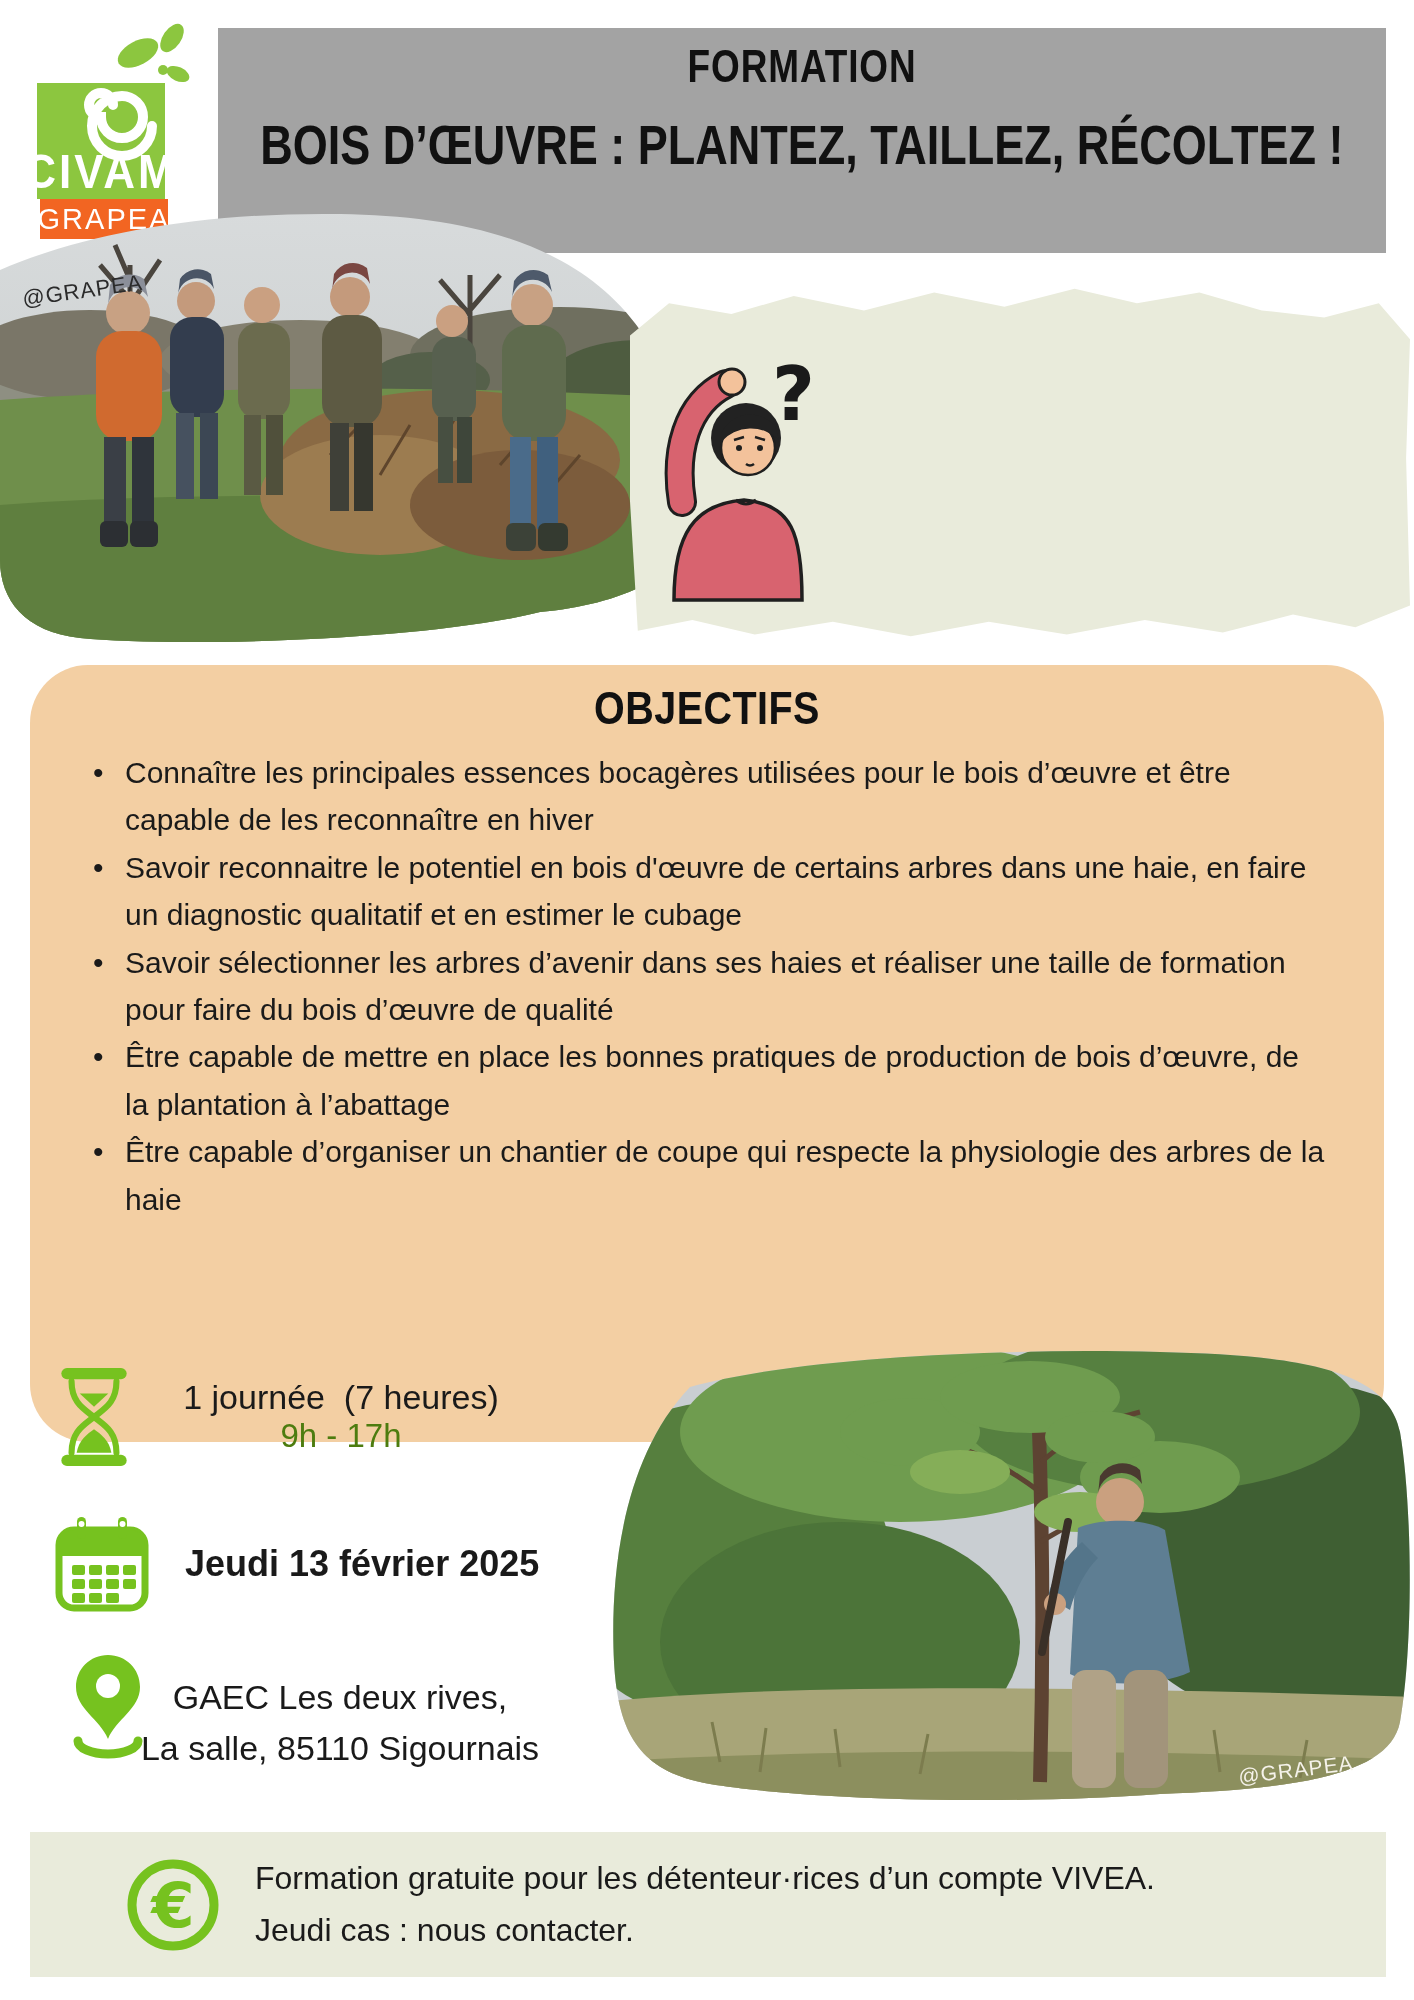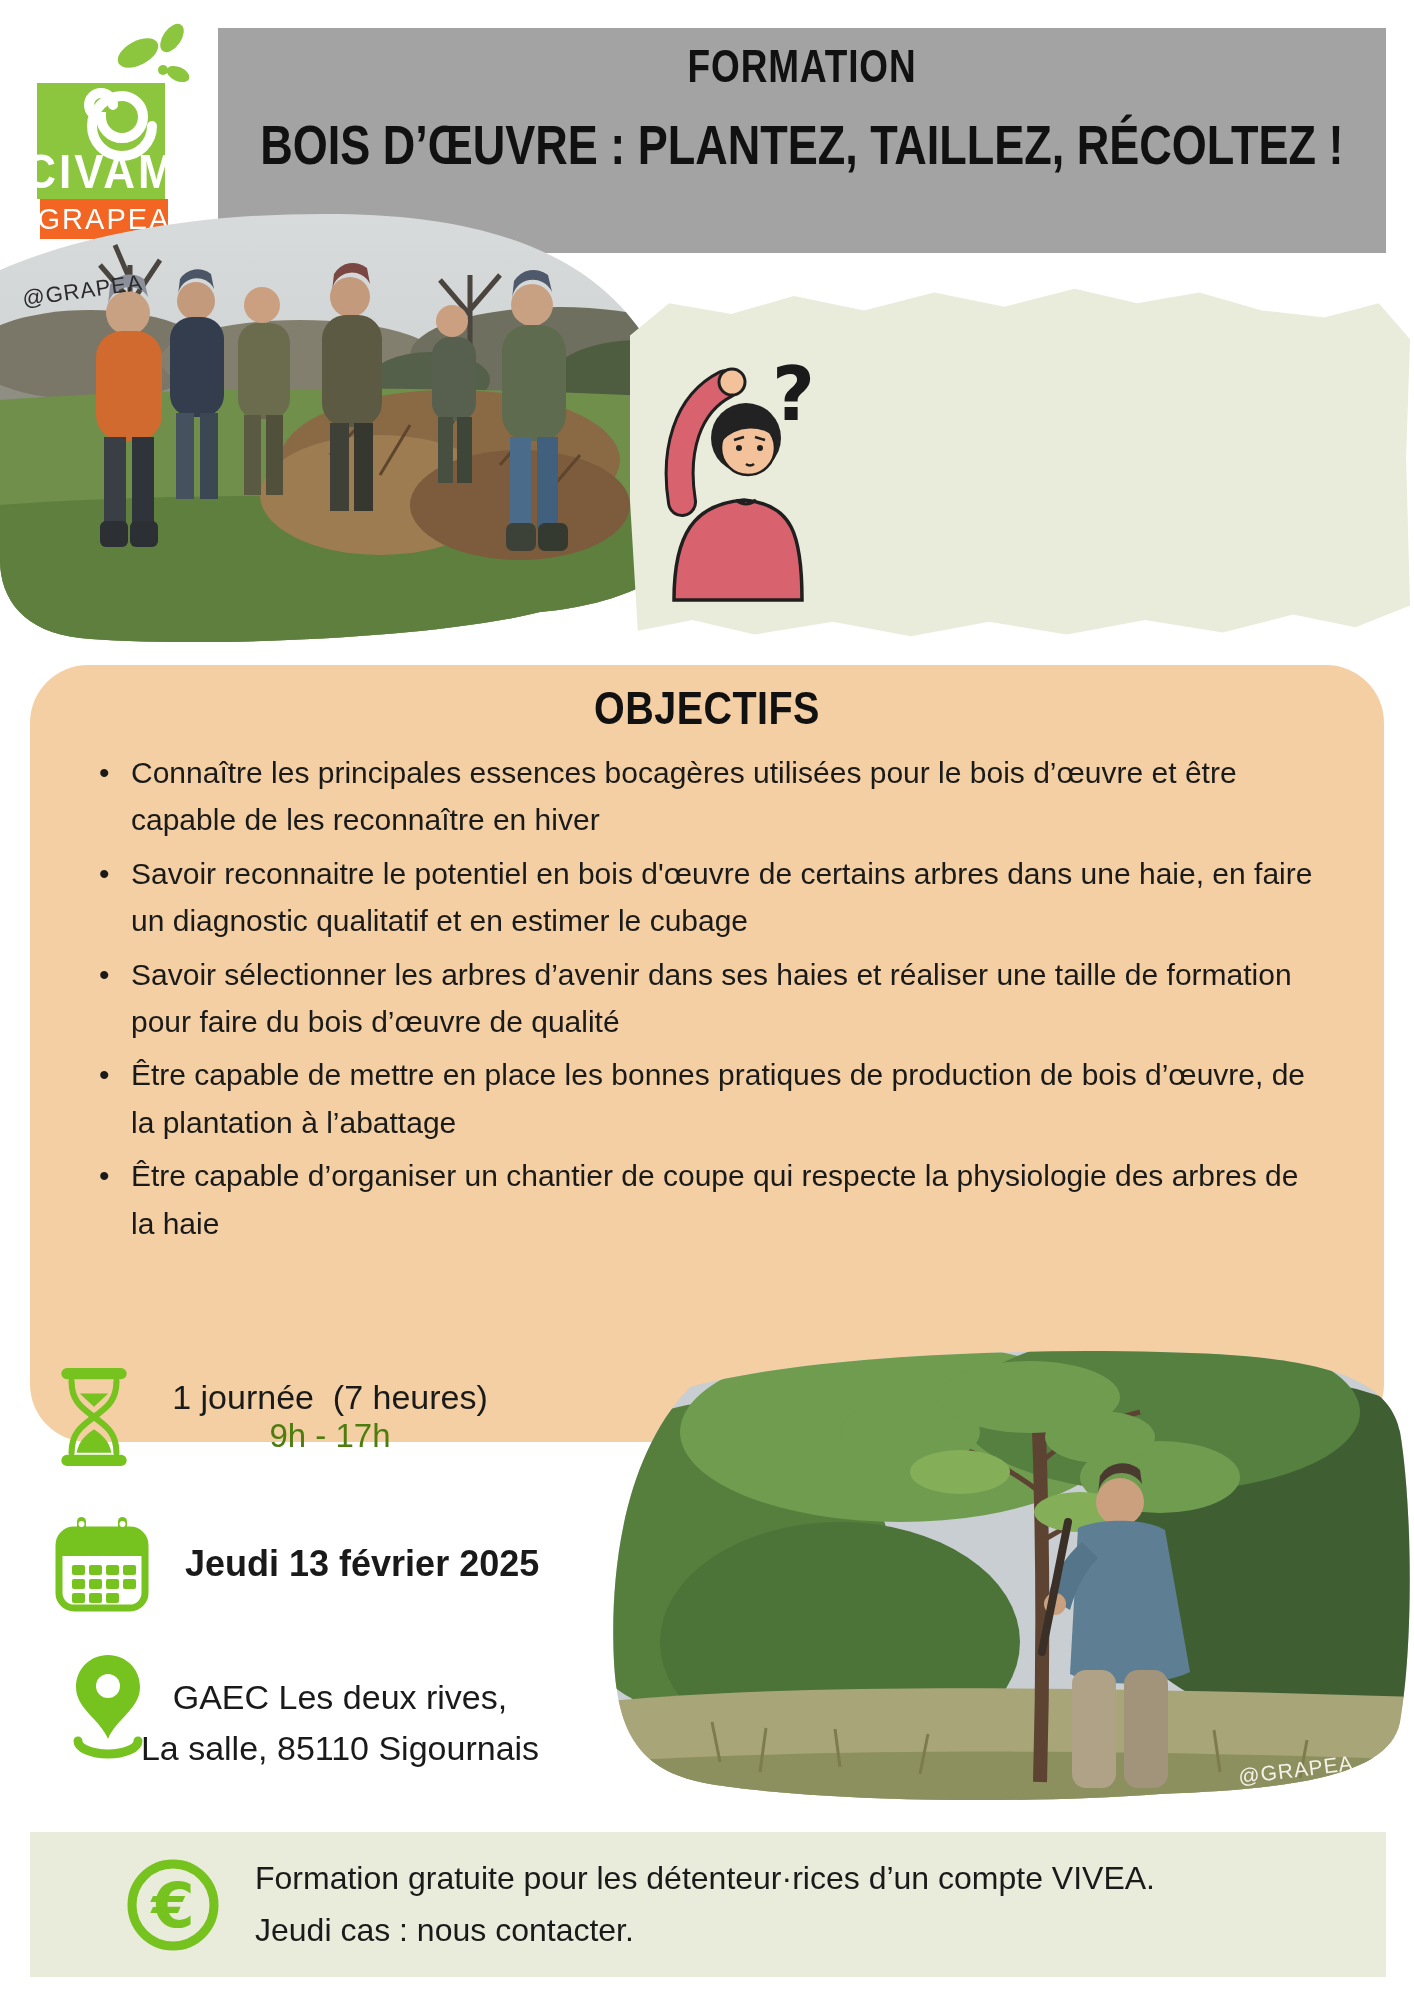--- a/index.html
+++ b/index.html
@@ -29,26 +29,26 @@
   .q-ans{font-size:34px;margin-top:10px;}
   .q-head2{font-size:40px;font-weight:700;margin-top:28px;transform:scaleX(.92) scaleY(1.1);color:#111;}
   .q-line{font-size:34px;margin-top:10px;line-height:1.45;}
 
   
   .objectifs{left:30px;top:665px;width:1354px;height:777px;background:#f3cfa3;border-radius:58px;
              box-sizing:border-box;padding:20px 55px 0 55px;}
   .obj-title{text-align:center;font-size:42px;font-weight:700;letter-spacing:.5px;
              transform:scaleX(.94) scaleY(1.08);color:#111;}
   .obj-list{margin:16px 0 0 0;padding:0;list-style:none;font-size:30px;line-height:1.58;}
-  .obj-list li{position:relative;padding-left:40px;margin:6px;}
+  .obj-list li{position:relative;padding-left:40px;margin:0;}
   .obj-list li::before{content:"•";position:absolute;left:8px;top:0;font-size:30px;}
 
   
   .detail-text{font-size:34px;}
-  .duration-block{left:120px;top:1378px;width:420px;text-align:center;}
+  .duration-block{left:131px;top:1378px;width:420px;text-align:center;}
   .time-green{color:#4d7c0f;font-size:33px;}
   .date-block{left:185px;top:1543px;width:420px;font-size:36px;font-weight:700;}
   .loc-block{left:110px;top:1672px;width:460px;text-align:center;line-height:1.5;}
 
   
   .footer{left:30px;top:1832px;width:1356px;height:145px;background:#e9ebdb;display:flex;align-items:center;}
   .footer-icon{margin-left:95px;flex:0 0 96px;}
   .footer-text{margin-left:34px;font-size:32px;line-height:1.6;}
 
   .watermark1{left:22px;top:278px;font-size:22px;color:#2b2b2b;transform:rotate(-8deg);letter-spacing:1px;}

